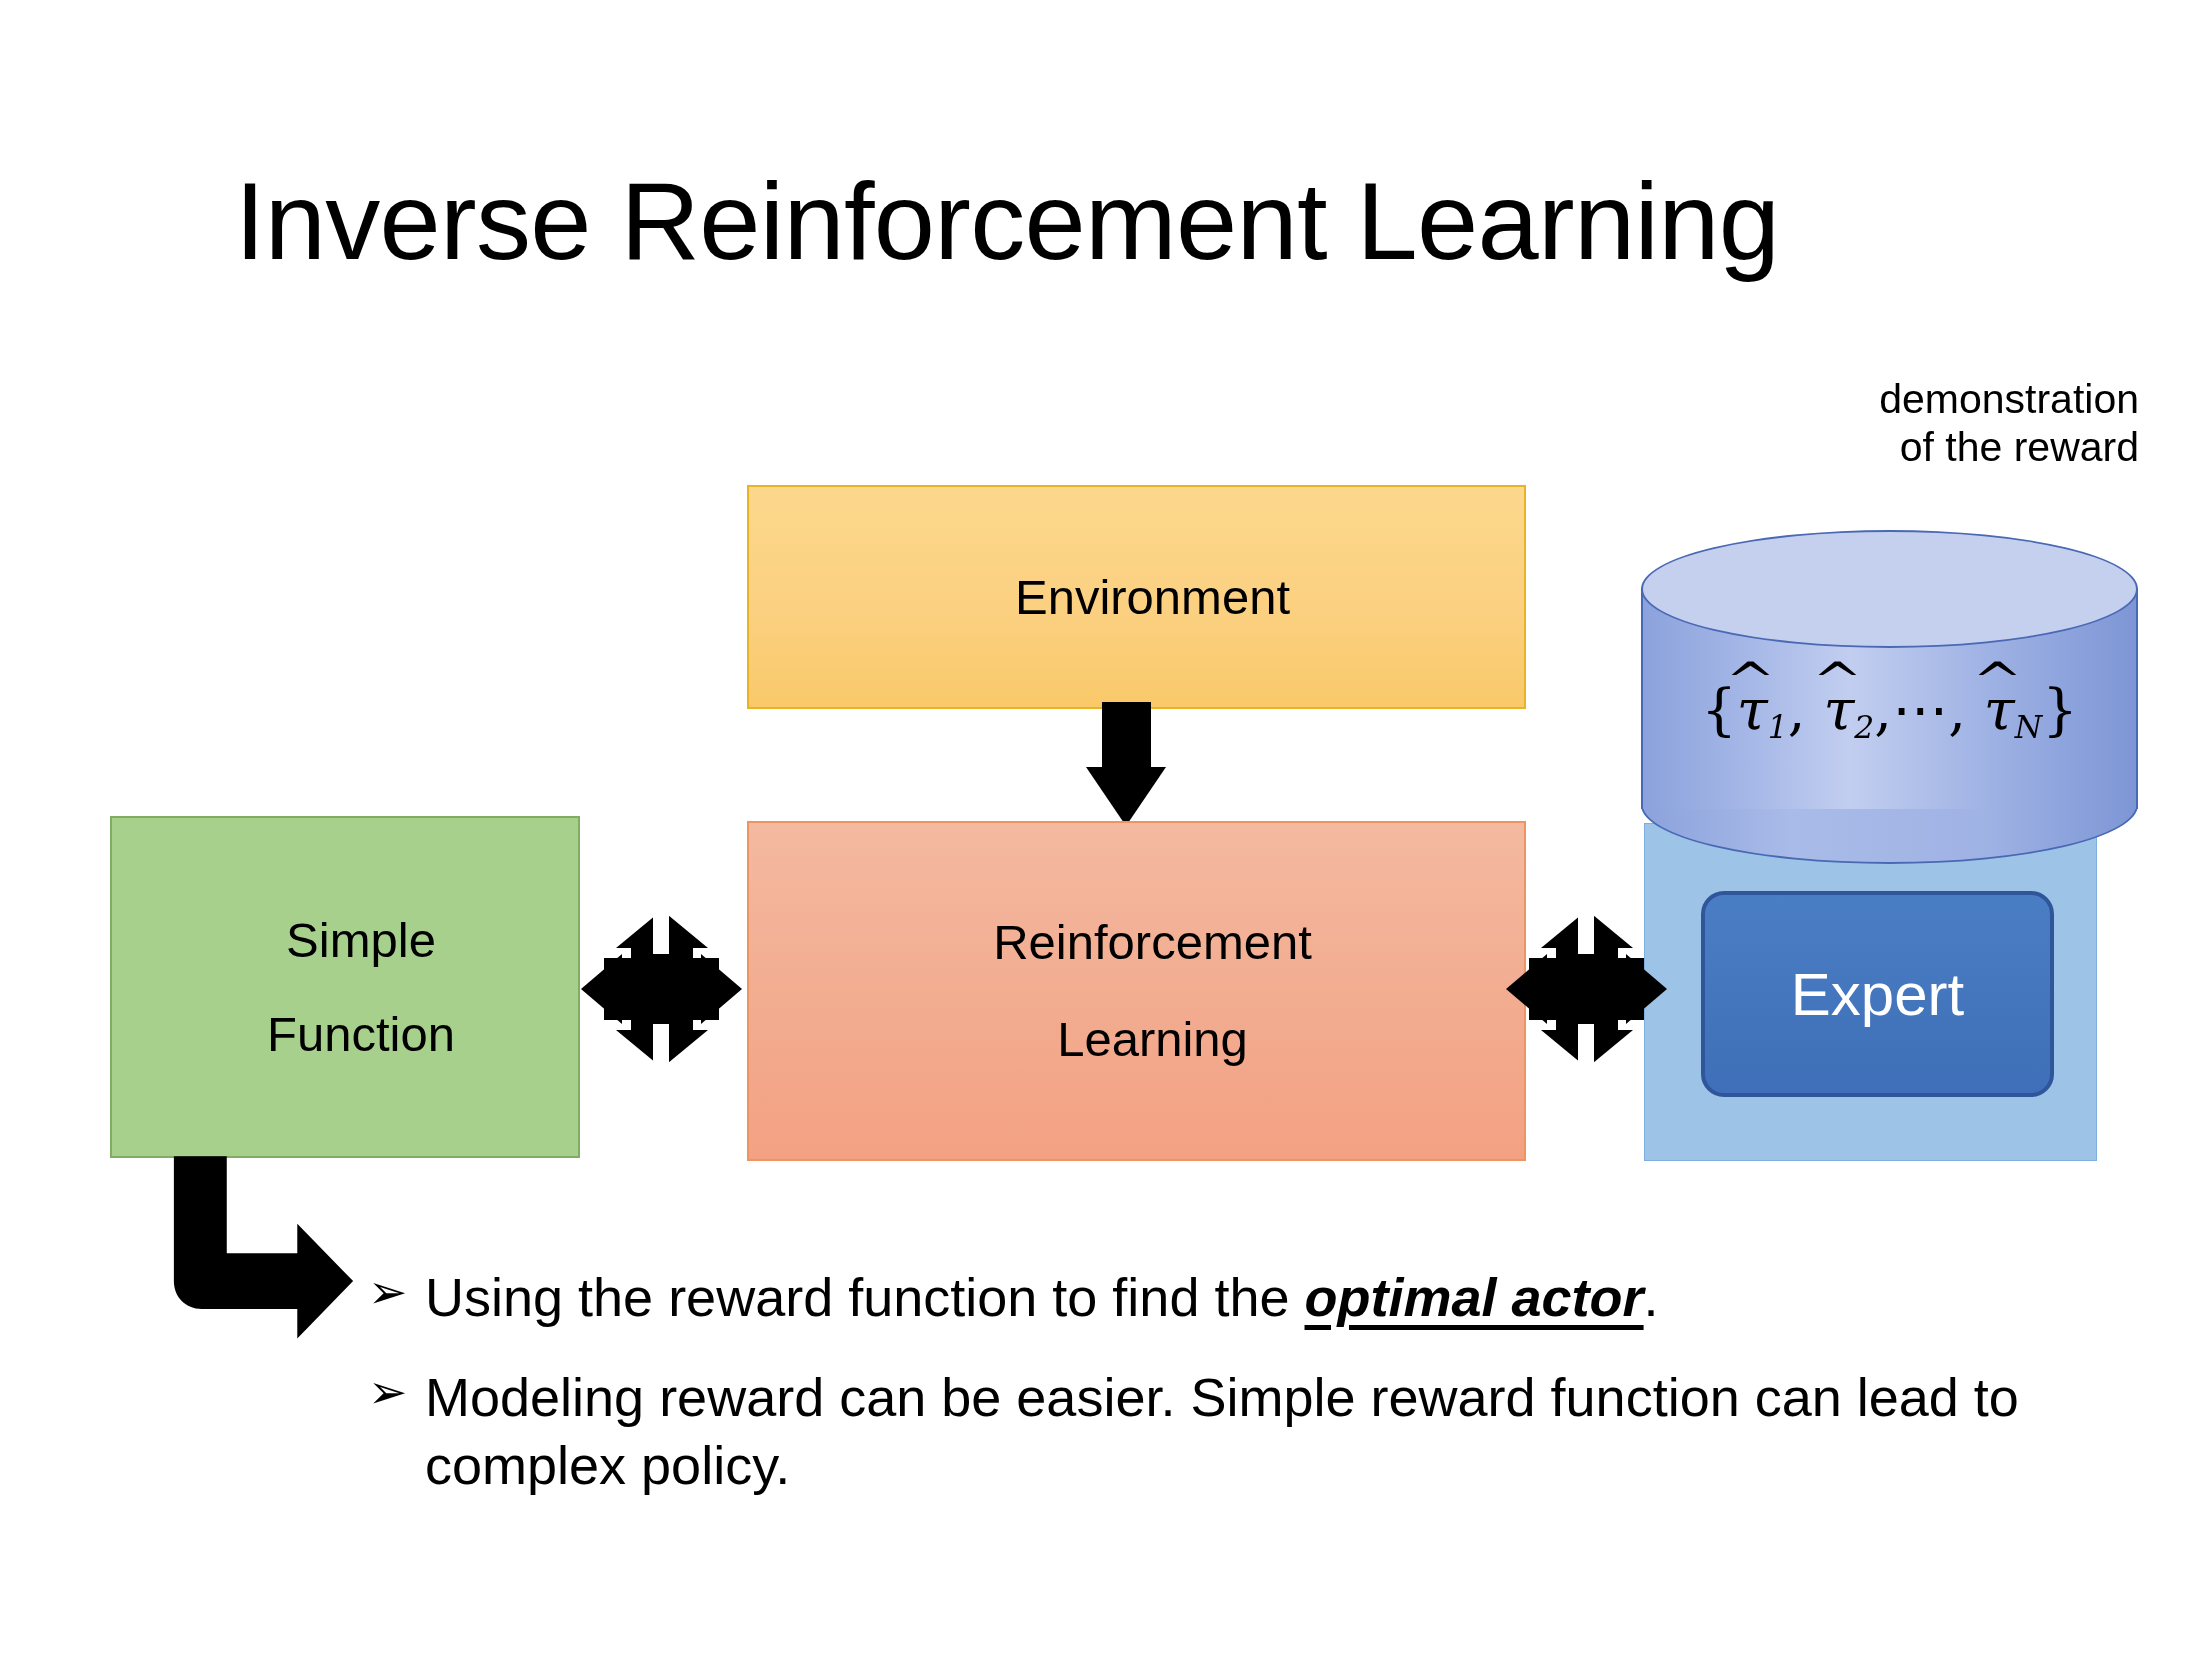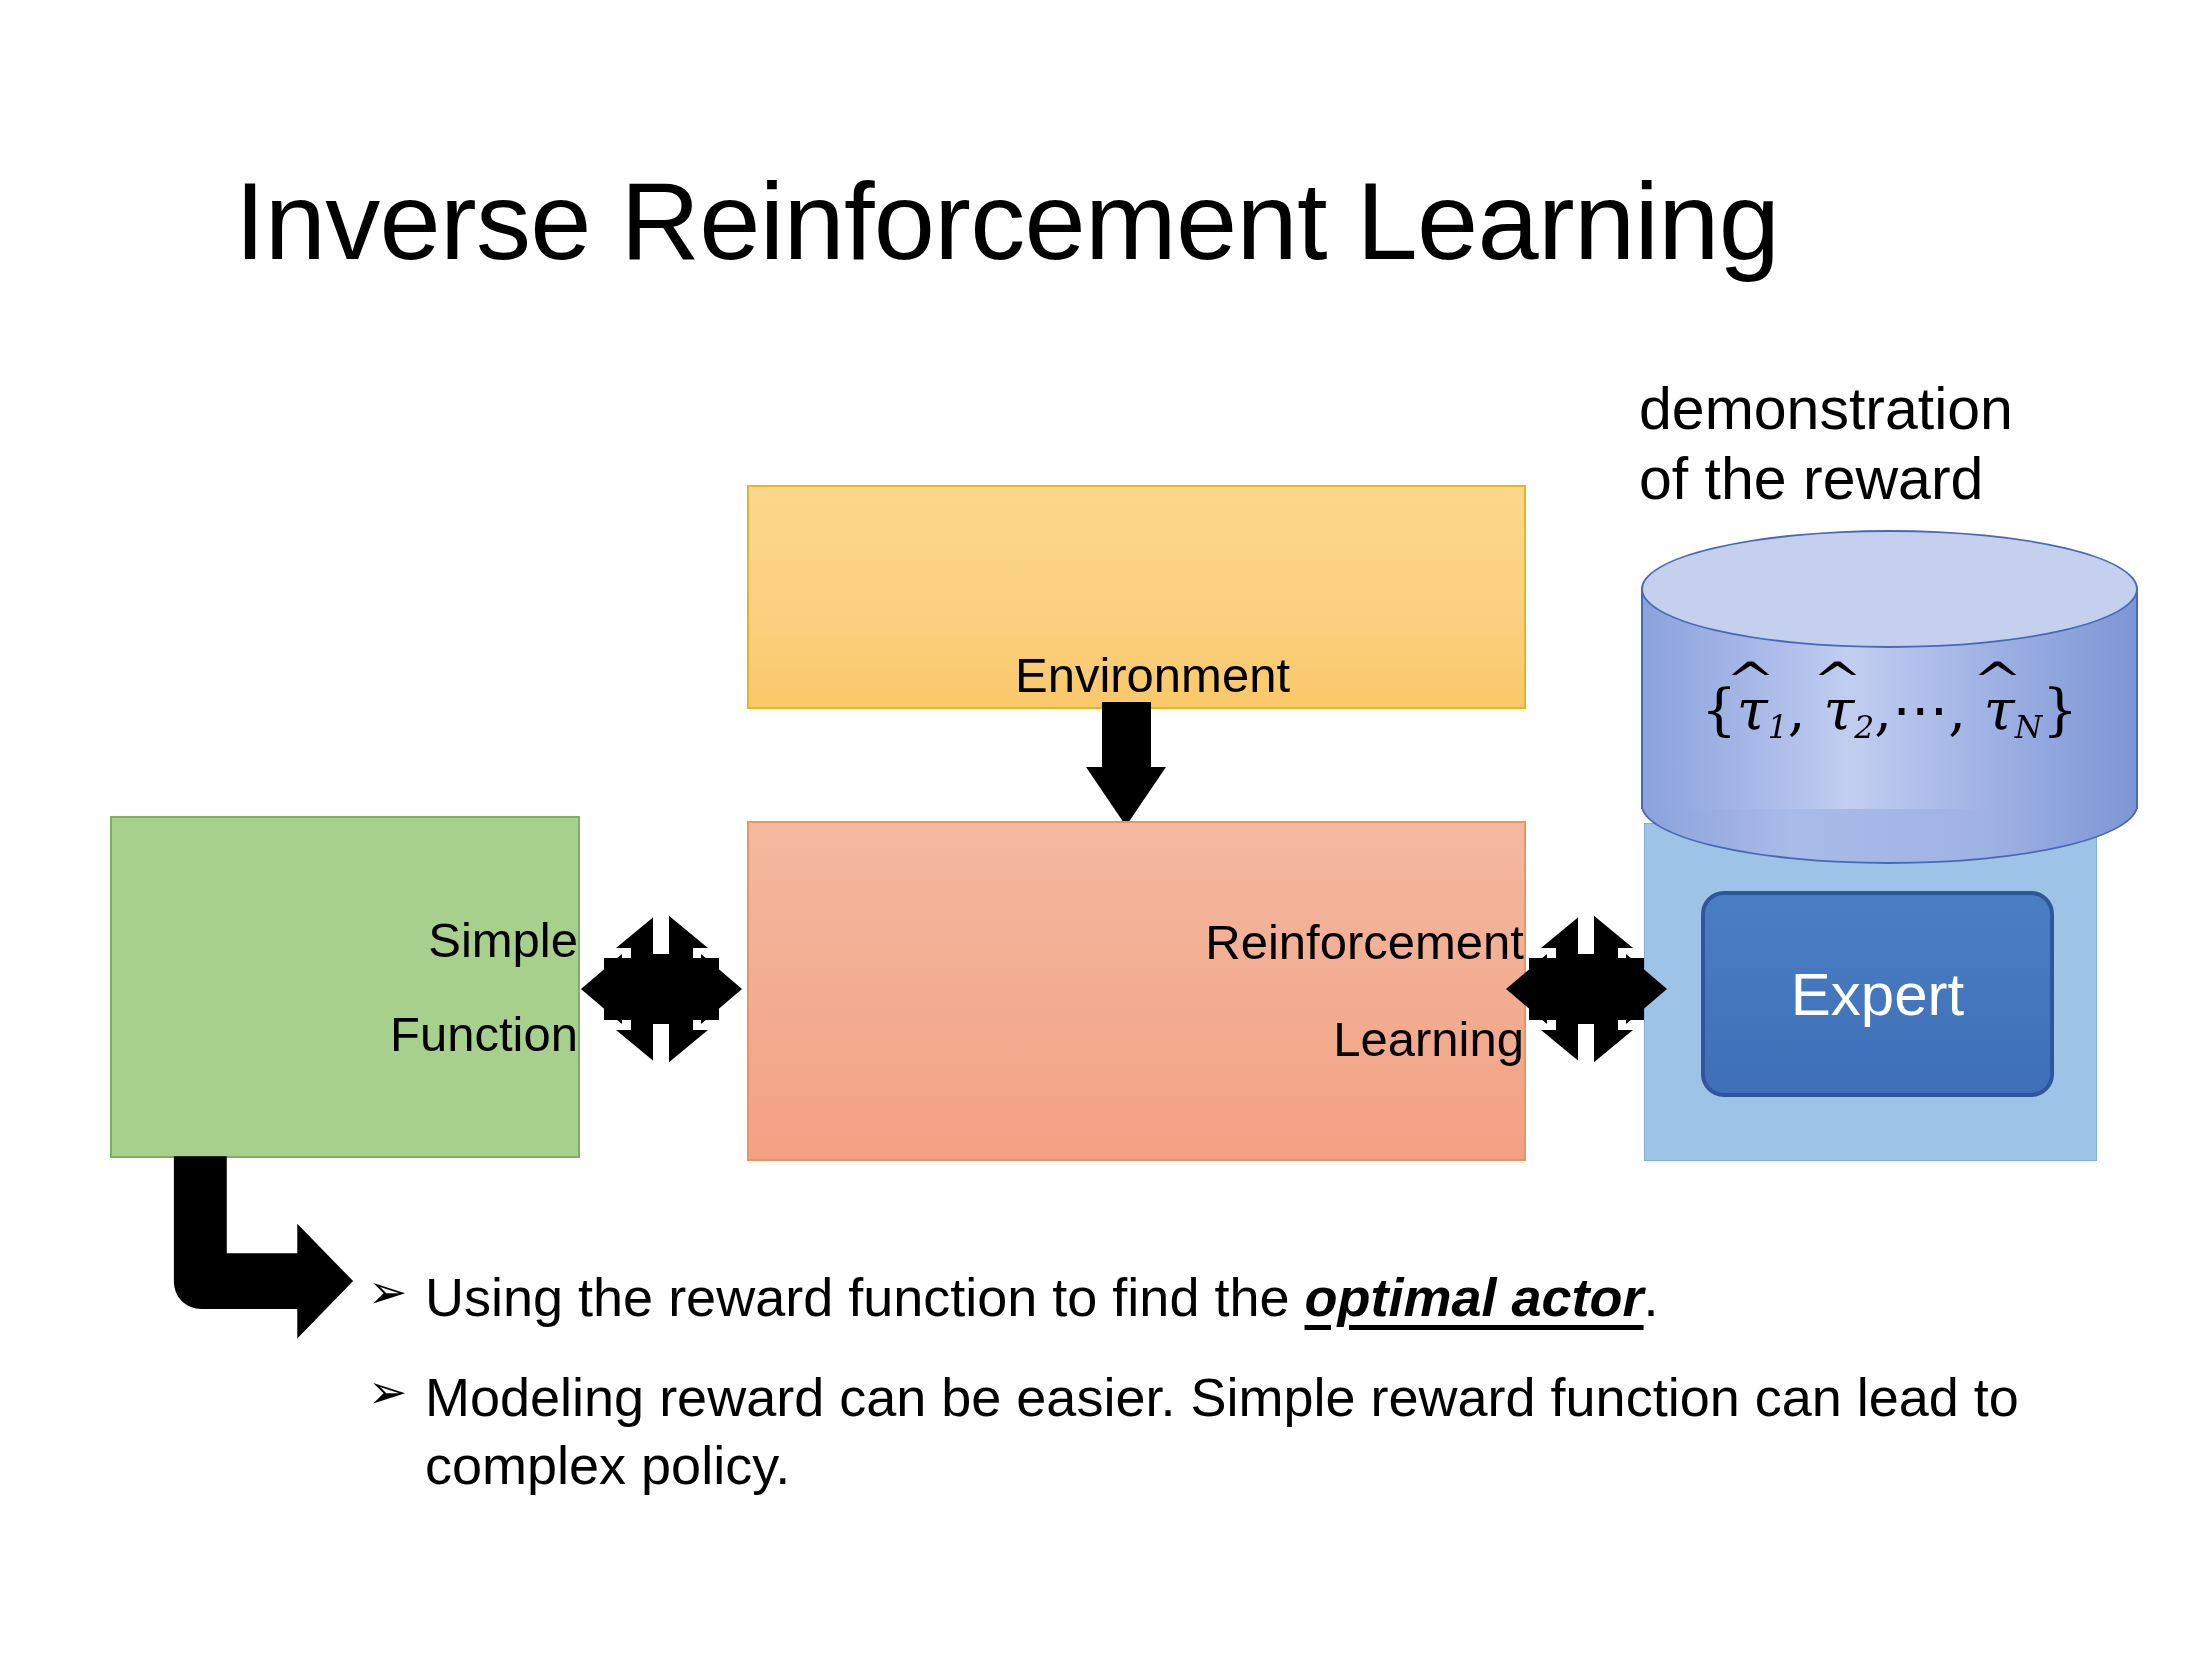--- a/index.html
+++ b/index.html
@@ -34,21 +34,21 @@
     font-weight: 400;
     letter-spacing: -0.7px;
     white-space: nowrap;
   }
 
   
   .box {
     position: absolute;
     box-sizing: border-box;
     display: flex;
-    align-items: flex-end;
+    align-items: center;
     justify-content: center;
     text-align: center;
     font-size: 49px;
     line-height: 1.28;
     padding-left: 32px;
   }
 
   .env-box {
     left: 747px;
     top: 485px;
@@ -174,22 +174,22 @@
     font-style: normal;
     font-size: 0.86em;
   }
   .cyl-label sub { font-size: 0.56em; font-style: italic; vertical-align: -0.3em; }
 
   .demo-caption {
     position: absolute;
     left: 1639px;
     top: 375px;
     width: 500px;
-    text-align: left;
-    font-size: 59px;
+    text-align: right;
+    font-size: 41px;
     line-height: 1.18;
   }
 
   
   .arrow-down {
     position: absolute;
     left: 1086px;
     top: 702px;
     width: 81px;
     height: 121px;

